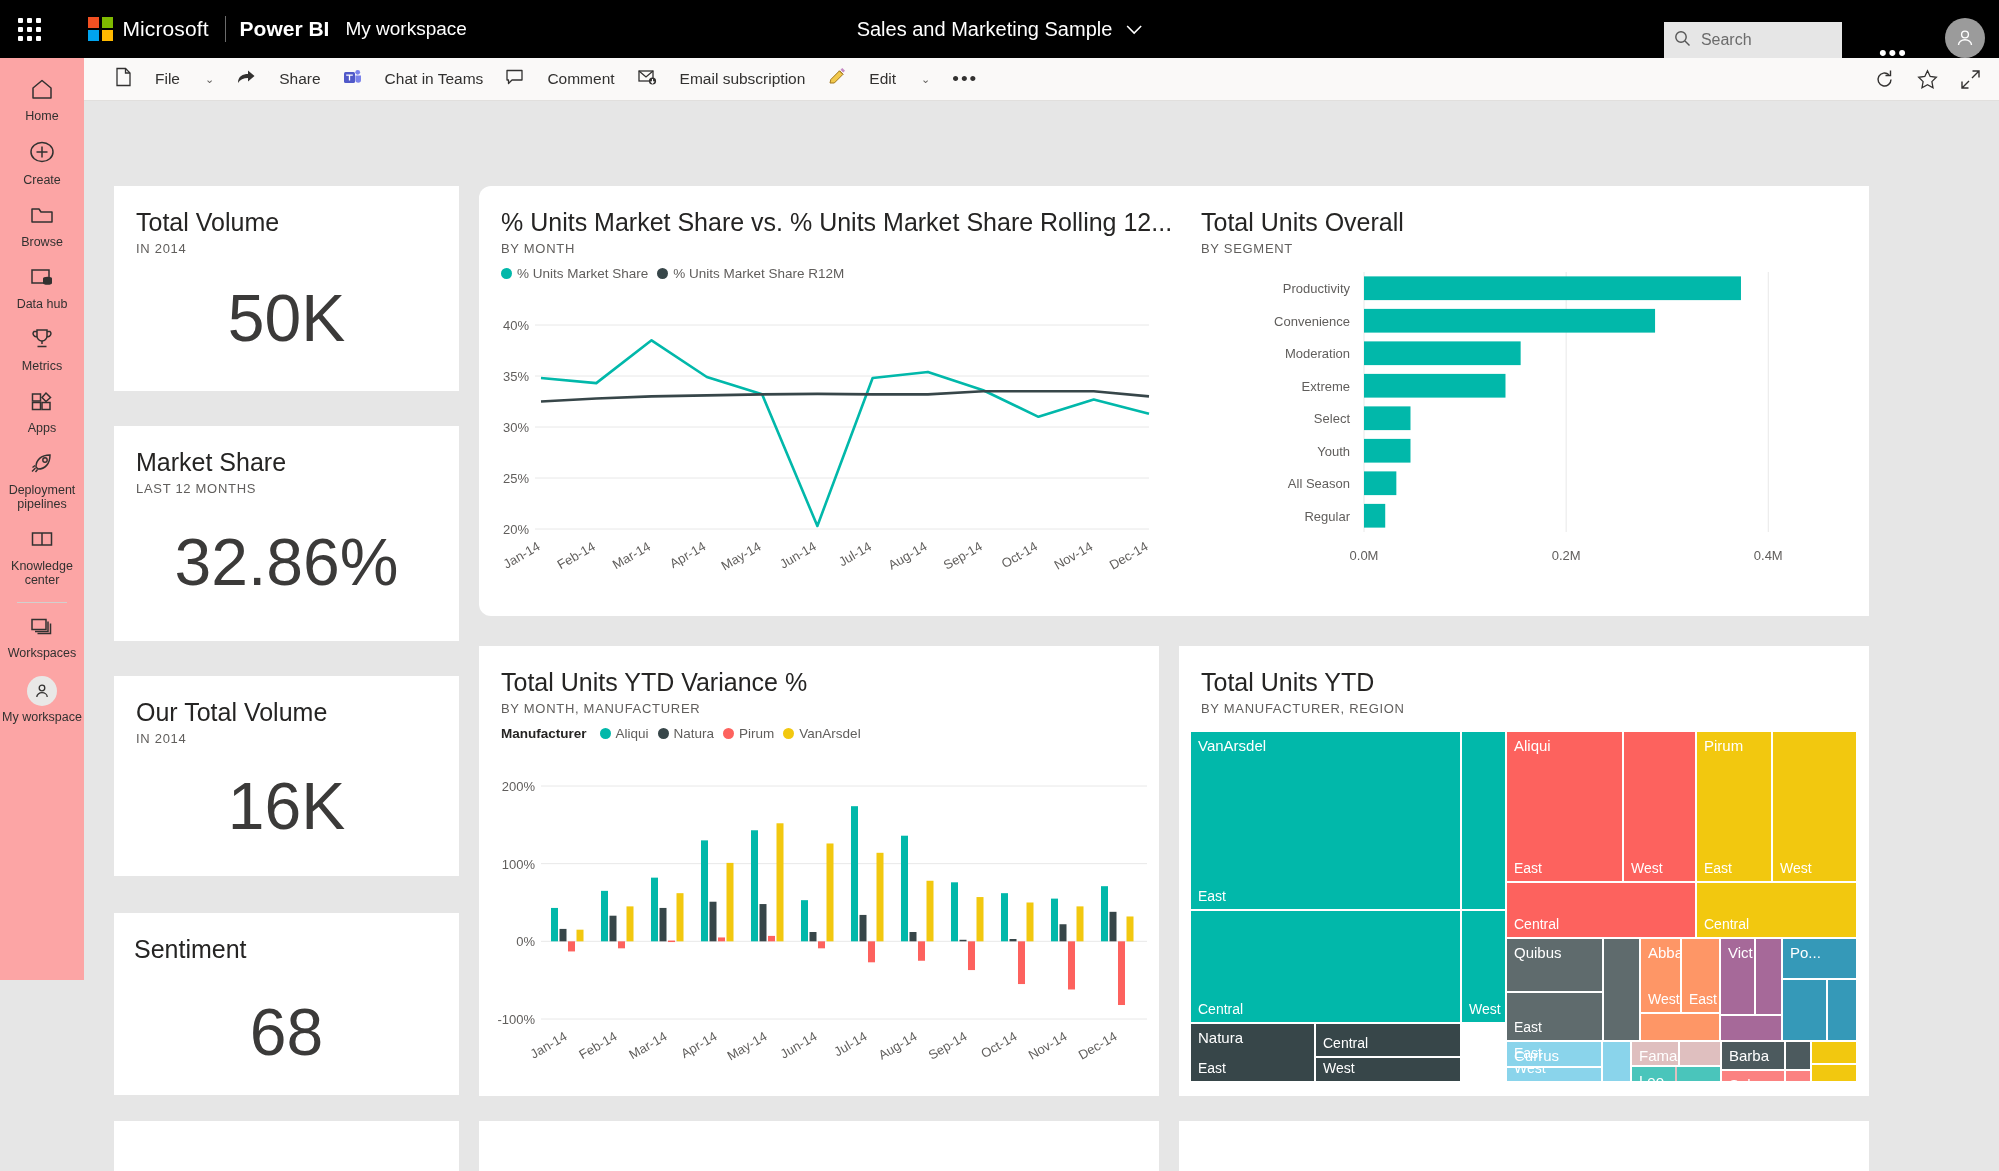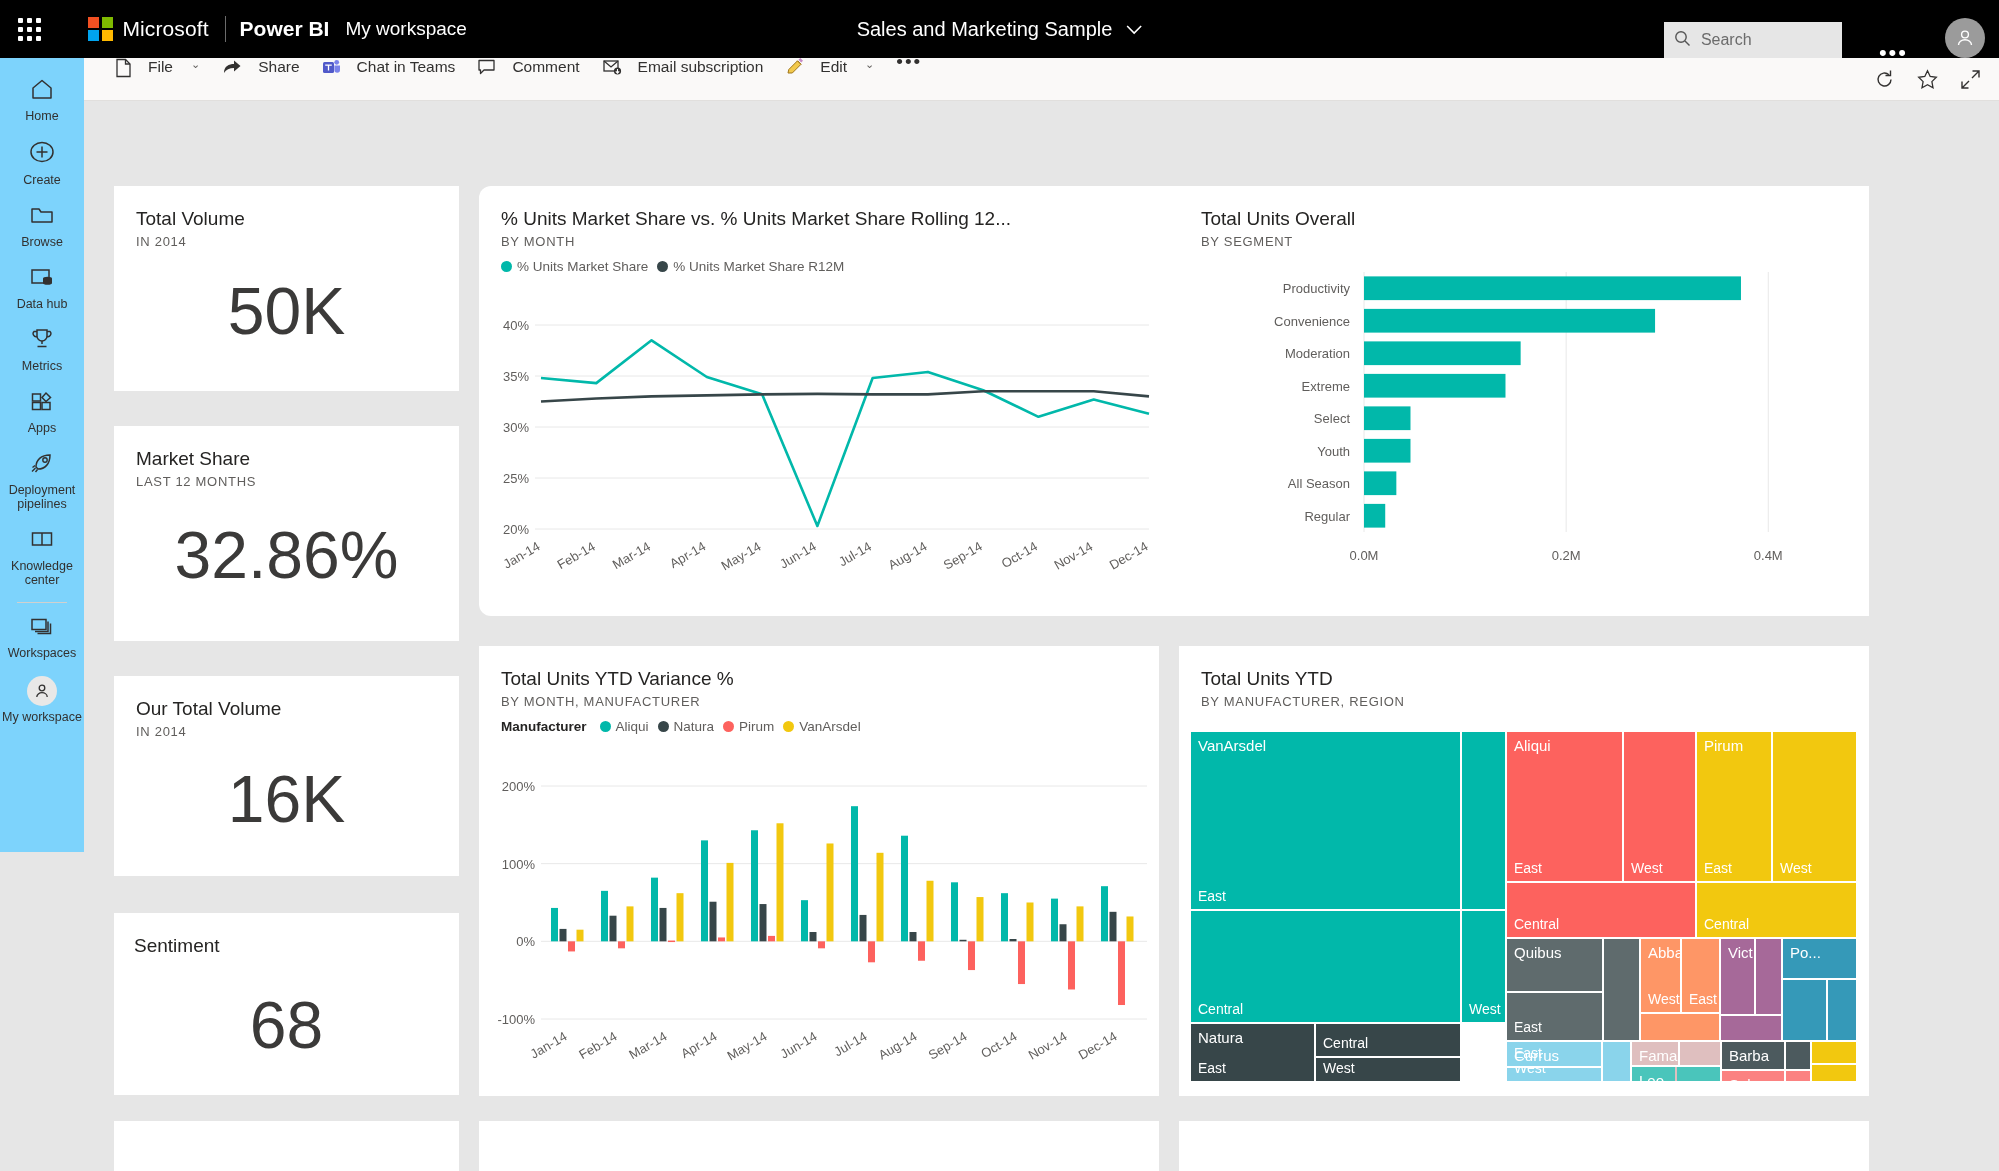--- a/index.html
+++ b/index.html
@@ -46,62 +46,62 @@
   }
   .searchbox input::placeholder { color: #6b6b6b; }
   .tb-ellipsis { color: #fff; font-size: 22px; letter-spacing: 2px; padding: 0 8px; cursor: pointer; line-height: 10px; }
   .avatar {
     width: 40px; height: 40px; border-radius: 50%; background: #9b9b9b;
     display: flex; align-items: center; justify-content: center; cursor: pointer;
   }
 
   
   .leftnav {
-    position: absolute; left: 0; top: 58px; width: 84px; height: 794px;
-    background: #7dd3fc; display: flex; flex-direction: column; align-items: center;
+    position: absolute; left: 0; top: 58px; width: 84px; height: 922px;
+    background: #fca5a5; display: flex; flex-direction: column; align-items: center;
     padding-top: 10px;
   }
   .nav-item {
     width: 84px; display: flex; flex-direction: column; align-items: center;
     padding: 9px 2px 7px; cursor: pointer; gap: 4px;
   }
   .nav-label { font-size: 12.5px; color: #323130; text-align: center; line-height: 14px; }
   .nav-sep { width: 50px; height: 1px; background: #d2d0ce; margin: 8px 0 2px; }
   .nav-avatar {
     width: 30px; height: 30px; border-radius: 50%; background: #e9e8e7;
     display: flex; align-items: center; justify-content: center;
   }
 
   
   .actionbar {
     position: absolute; left: 84px; top: 58px; width: 1915px; height: 43px;
     background: #faf9f8; border-bottom: 1px solid #e1dfdd;
     display: flex; align-items: center; padding-left: 20px; gap: 0;
   }
   .act {
-    display: flex; align-items: flex-start; gap: 16px; padding: 0 11px; height: 43px;
+    display: flex; align-items: center; gap: 23px; padding: 0 11px; height: 43px;
     cursor: pointer; font-size: 15.5px; color: #323130;
   }
   .act .chv { font-size: 11px; color: #605e5c; margin-left: 2px; }
   .act-dots { font-size: 19px; letter-spacing: 2px; color: #323130; line-height: 8px; }
   .actionbar-right { position: absolute; right: 18px; display: flex; align-items: center; gap: 22px; }
   .ico-btn { cursor: pointer; display: flex; align-items: center; }
 
   
   .qna {
     position: absolute; left: 112px; top: 125px; width: 412px;
     display: flex; align-items: center; gap: 11px;
     border-bottom: 1px solid #c8c6c4; padding-bottom: 9px; cursor: text;
   }
   .qna-text { font-size: 19px; color: #605e5c; }
 
   
   .canvas { position: absolute; left: 84px; top: 101px; width: 1915px; height: 1070px; background: #e6e6e6; }
   .tile { position: absolute; background: #fff; }
-  .tile-title { font-size: 19px; color: #252423; }
+  .tile-title { font-size: 25px; color: #252423; }
   .tile-sub { font-size: 13px; color: #605e5c; letter-spacing: .7px; margin-top: 4px; }
   .kpi-val { font-size: 66px; color: #3b3a39; font-weight: 300; text-align: center; }
 
   
   .legend { display: flex; align-items: center; gap: 9px; margin-top: 10px; flex-wrap: wrap; }
   .lg { display: flex; align-items: center; gap: 5px; font-size: 13.5px; color: #605e5c; }
   .lg .dot { width: 11px; height: 11px; border-radius: 50%; display: block; }
   .lg-title { font-size: 13.5px; color: #252423; font-weight: bold; margin-right: 4px; }
 
   

